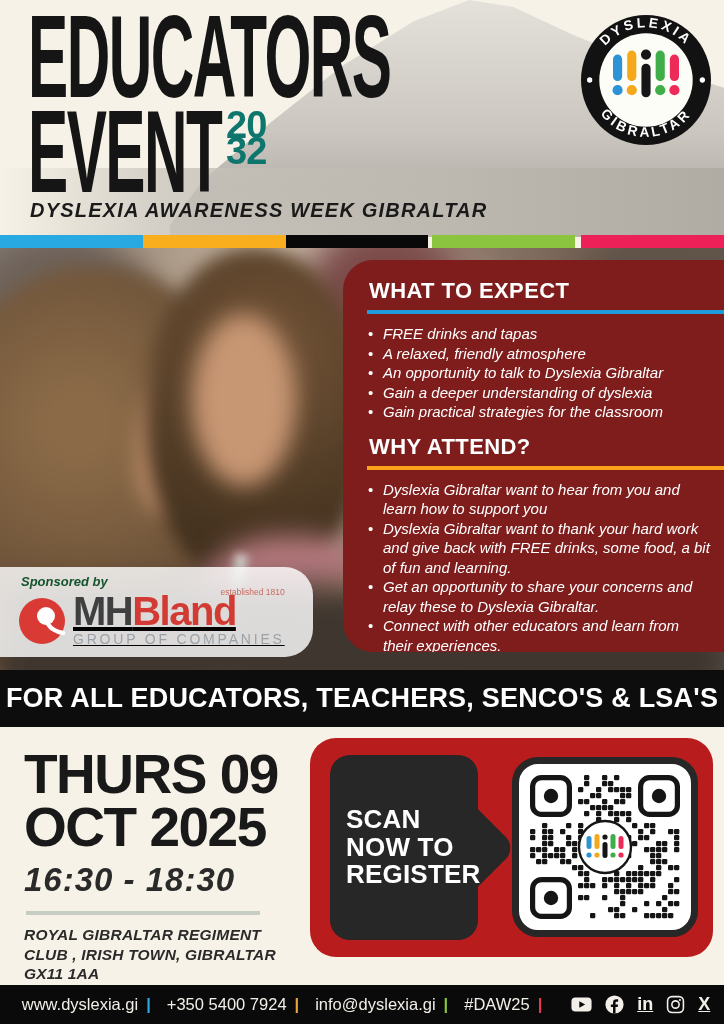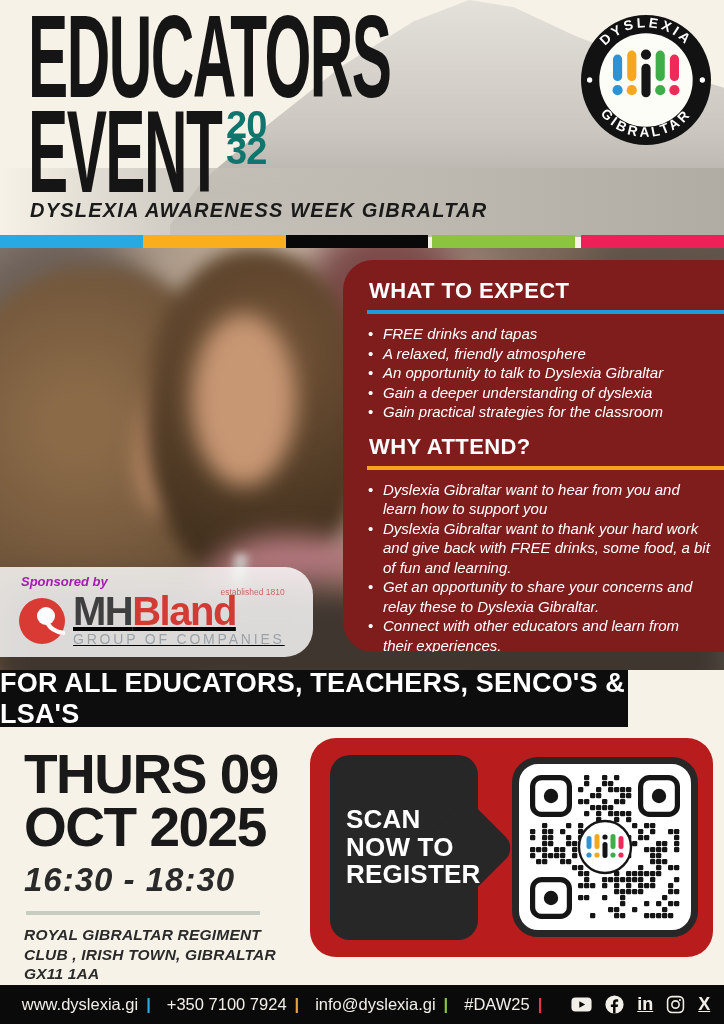--- a/index.html
+++ b/index.html
@@ -55,31 +55,31 @@
   .rule-blue{background:#1E9BD9;}
   .rule-orange{background:#F9A21B;}
   .info ul{list-style:none;margin:0 0 12px;padding:0;font-style:italic;font-size:15px;line-height:1.3;}
   .info li{position:relative;padding-left:16px;}
   .info li::before{content:"\2022";position:absolute;left:1px;top:0;font-style:normal;}
   .info .b{font-weight:normal;}
 
   
   .sponsor{position:absolute;left:0;top:567px;width:313px;height:90px;background:rgba(255,255,255,.82);
     border-radius:0 28px 28px 0;z-index:6;}
-  .sponsored-by{position:absolute;left:21px;top:7px;font-size:13px;font-style:italic;font-weight:bold;color:#a21caf;}
+  .sponsored-by{position:absolute;left:21px;top:7px;font-size:13px;font-style:italic;font-weight:bold;color:#14532d;}
   .mh-row{position:absolute;left:18px;top:27px;display:flex;align-items:center;text-decoration:underline;}
   .mh-icon{width:48px;height:48px;margin-right:7px;}
   .mh-text{display:flex;flex-direction:column;}
   .mh-name{font-size:40px;font-weight:bold;letter-spacing:-1.5px;line-height:.88;position:relative;white-space:nowrap;}
   .mh-mh{color:#3F3F3F;} .mh-bland{color:#D23B34;}
   .mh-est{position:absolute;top:-5px;right:0;font-size:8.5px;font-weight:normal;letter-spacing:0;color:#C96A60;}
   .mh-group{font-size:14px;color:#9AA2A8;letter-spacing:2.8px;margin-top:2px;white-space:nowrap;}
 
   
-  .banner{position:absolute;left:0;top:670px;width:628px;height:57px;background:#0D0D0D;color:#FFFFFF;
+  .banner{position:absolute;left:0;top:670px;width:724px;height:57px;background:#0D0D0D;color:#FFFFFF;
     display:flex;align-items:center;justify-content:center;font-size:27px;font-weight:bold;letter-spacing:.2px;z-index:7;}
 
   
   .when{position:absolute;left:24px;top:748px;width:280px;color:#191919;}
   .date-line{font-size:55px;font-weight:bold;line-height:.97;letter-spacing:-1.5px;white-space:nowrap;}
   .time{font-size:33px;font-style:italic;font-weight:bold;color:#2A2A2A;margin-top:6px;letter-spacing:1px;}
   .divider{width:234px;height:4px;background:#C7CDC3;margin:12px 0 10px 2px;}
   .address{font-size:15.5px;font-style:italic;font-weight:bold;color:#2A2A2A;line-height:1.28;letter-spacing:.2px;}
 
   .register{position:absolute;left:310px;top:738px;width:403px;height:219px;background:#b91c1c;border-radius:26px;z-index:6;}
@@ -419,21 +419,21 @@
             <rect x="13.5" y="-11" width="5" height="13" rx="2.5" fill="#ED2A58"></rect>
             <circle cx="16" cy="8" r="2.6" fill="#ED2A58"></circle>
           </g>
         </svg>
     </div>
   </div>
 
   <div class="footer">
     <span>www.dyslexia.gi</span>
     <span class="sep sep-blue">|</span>
-    <span>+350 7100 7924</span>
+    <span>+350 5400 7924</span>
     <span class="sep sep-orange">|</span>
     <span>info@dyslexia.gi</span>
     <span class="sep sep-green">|</span>
     <span>#DAW25</span>
     <span class="sep sep-red">|</span>
     <span class="socials">
       <span class="ic">
         <svg viewBox="0 0 24 17" width="21" height="15">
             <rect x="0.5" y="0.5" width="23" height="16" rx="4.5" fill="#F2EFE8"></rect>
             <path d="M9.5 4.8 L16.2 8.5 L9.5 12.2 Z" fill="#0A0A0A"></path>

